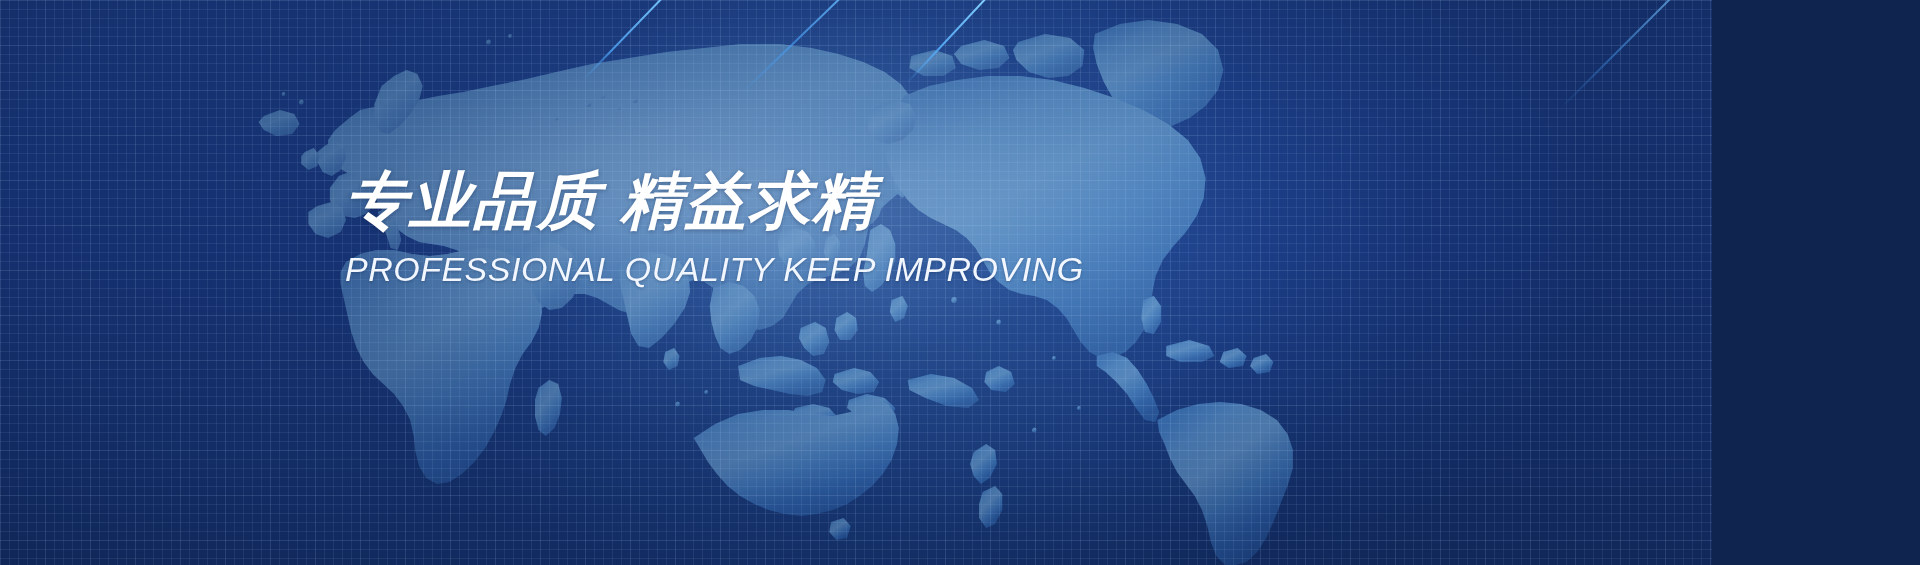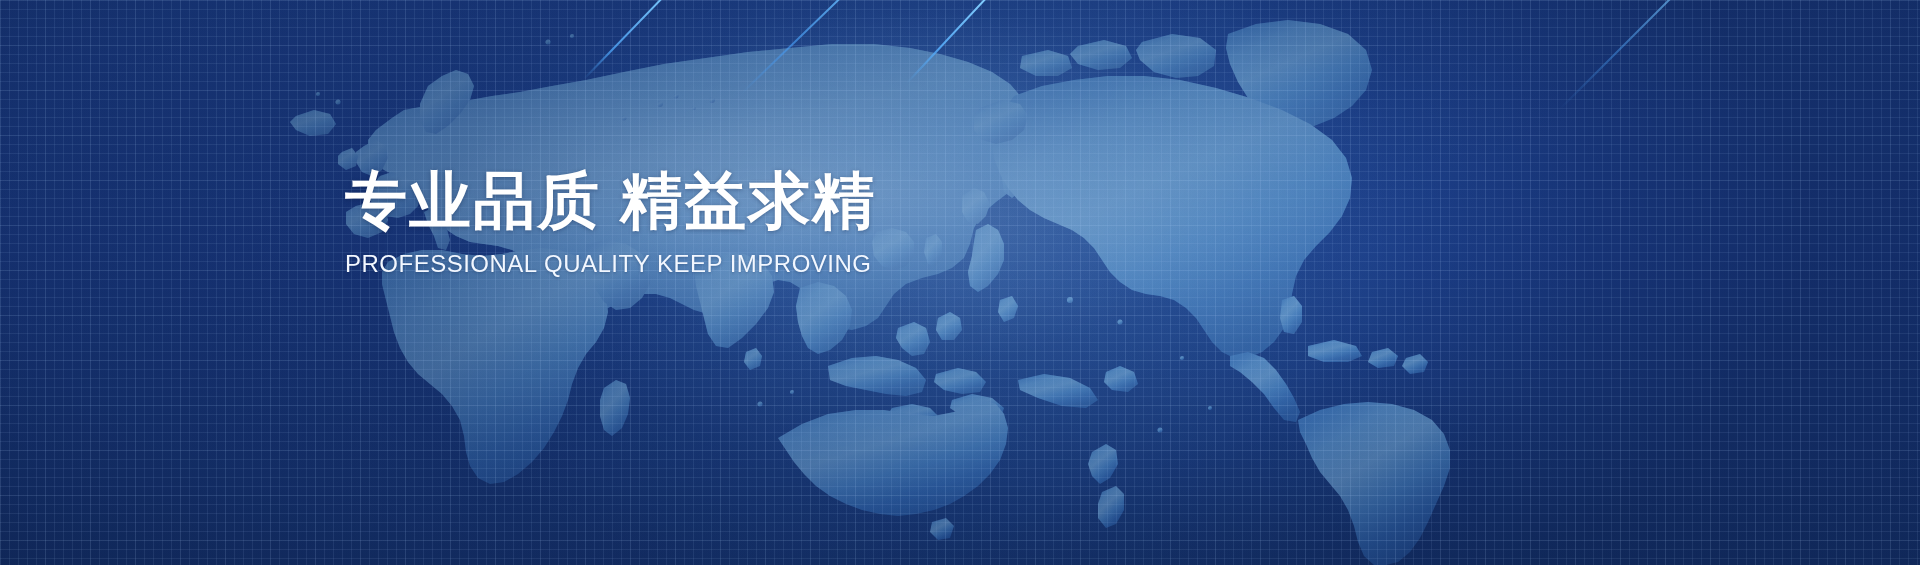--- a/index.html
+++ b/index.html
@@ -5,25 +5,26 @@
 <style>
   html, body {
     margin: 0;
     padding: 0;
     background: #0f2550;
   }
   * { box-sizing: border-box; }
 
   .banner {
     position: relative;
-    width: 1920px;
+    width: 1712px;
     height: 565px;
     overflow: hidden;
     font-family: "Liberation Sans", "DejaVu Sans", sans-serif;
     background: #1d4193;
+    font-style: italic;
   }
 
   
   .bg-base {
     position: absolute;
     inset: 0;
     background:
       linear-gradient(180deg, #21479b 0%, #1e4194 45%, #173672 100%);
   }
   .bg-vignette {
@@ -128,21 +129,21 @@
     font-size: 62px;
     line-height: 1.05;
     font-weight: 700;
     letter-spacing: 2px;
     white-space: nowrap;
     text-shadow: 0 1px 4px rgba(8,26,64,0.35);
   }
   .subline {
     margin: 18px 0 0 0;
     color: #f2f7ff;
-    font-size: 24px;
+    font-size: 34px;
     line-height: 1.1;
     font-weight: 400;
     letter-spacing: 0.5px;
     white-space: nowrap;
     text-shadow: 0 1px 3px rgba(8,26,64,0.30);
   }
 </style>
 </head>
 <body>
 

